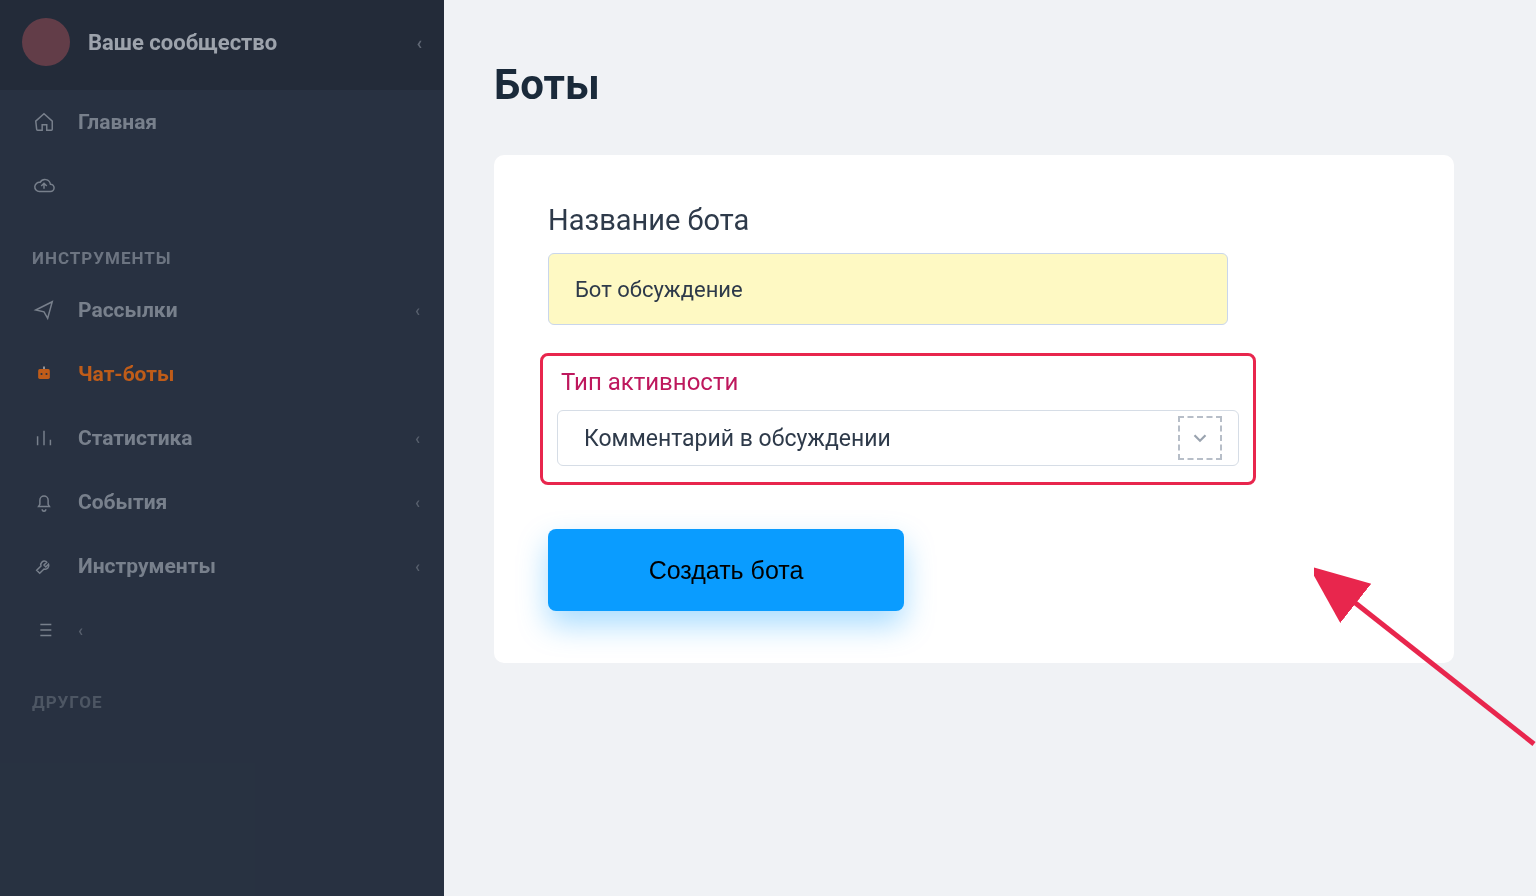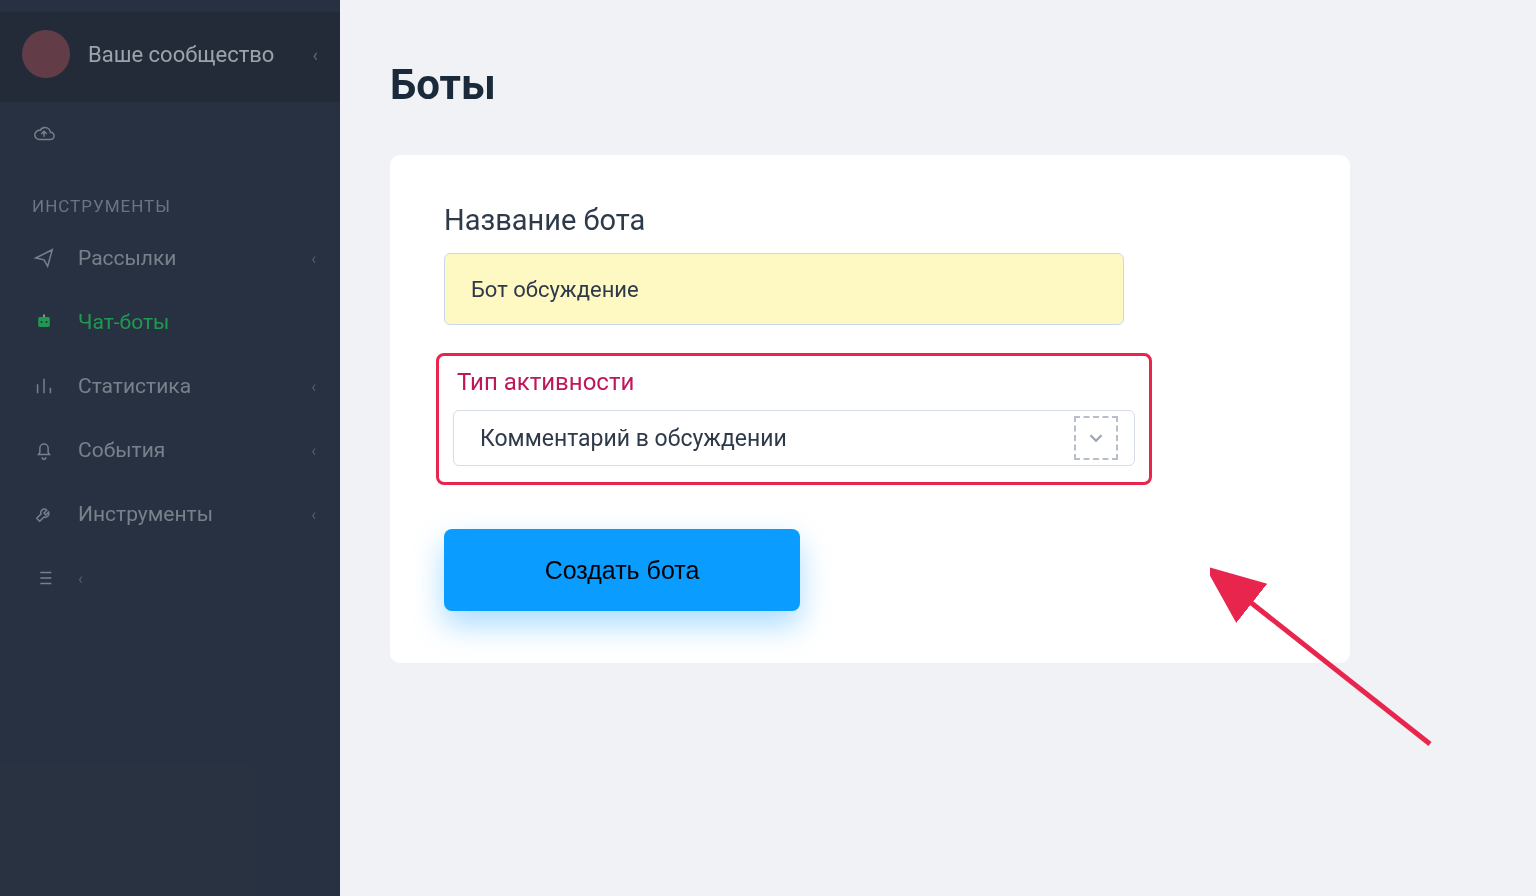--- a/index.html
+++ b/index.html
@@ -8,27 +8,28 @@
     background: #f0f2f5;
     width: 1536px;
     height: 896px;
     overflow: hidden;
     position: relative;
   }
   .layout { display: flex; height: 100%; }
 
   
   .sidebar {
-    width: 340px;
+    width: 444px;
     background: #2f3a4b;
     color: #9aa3af;
     display: flex;
     flex-direction: column;
-    padding-top: 12px;
-    position: relative;
+    padding-top: 0;
+    position: relative;
+    font-weight: bold;
   }
   .sidebar-overlay {
     position: absolute; inset: 0;
     background: rgba(20,25,35,0.25);
     pointer-events: none;
   }
   .community {
     display: flex;
     align-items: center;
     padding: 18px 22px 24px 22px;
@@ -52,21 +53,21 @@
   .nav-item {
     display: flex;
     align-items: center;
     padding: 20px 24px 20px 32px;
     gap: 22px;
     font-size: 21px;
     color: #9aa3af;
     cursor: pointer;
     position: relative;
   }
-  .nav-item.active { color: #22c55e; }
+  .nav-item.active { color: #f97316; }
   .nav-item .icon {
     width: 24px; height: 24px;
     display: flex; align-items: center; justify-content: center;
     flex-shrink: 0;
   }
   .nav-item .label { flex: 1; }
   .nav-item .chev { color: #6e7785; font-size: 16px; }
 
   .section-label {
     padding: 30px 24px 10px 32px;
@@ -180,20 +181,28 @@
 
 <div class="layout">
 
   <aside class="sidebar">
     <div class="community">
       <div class="avatar"></div>
       <div class="title">Ваше сообщество</div>
       <span class="chev">‹</span>
     </div>
 
+    <div class="nav-item">
+      <span class="icon">
+        <svg viewBox="0 0 24 24" width="22" height="22">
+            <path d="M3 11 12 3l9 8v9a1 1 0 0 1-1 1h-5v-6H10v6H5a1 1 0 0 1-1-1z"></path>
+          </svg>
+      </span>
+      <span class="label">Главная</span>
+    </div>
 
     <div class="nav-item">
       <span class="icon">
         <svg viewBox="0 0 24 24" width="22" height="22">
             <path d="M7 18a5 5 0 1 1 .8-9.93A6 6 0 0 1 19 10a4 4 0 0 1 0 8H7z"></path>
             <path d="M12 9v6M9 12l3-3 3 3"></path>
           </svg>
       </span>
     </div>
 
@@ -253,20 +262,21 @@
 
     <div class="nav-item">
       <span class="icon">
         <svg viewBox="0 0 24 24" width="22" height="22">
             <path d="M8 6h12M8 12h12M8 18h12M4 6h.01M4 12h.01M4 18h.01"></path>
           </svg>
       </span>
       <span class="chev">‹</span>
     </div>
 
+    <div class="section-label" style="opacity:.55;">ДРУГОЕ</div>
 
     <div class="sidebar-overlay"></div>
   </aside>
 
   <main class="main">
     <h1 class="page-title">Боты</h1>
 
     <div class="card">
 
       <div class="field-label">Название бота</div>

